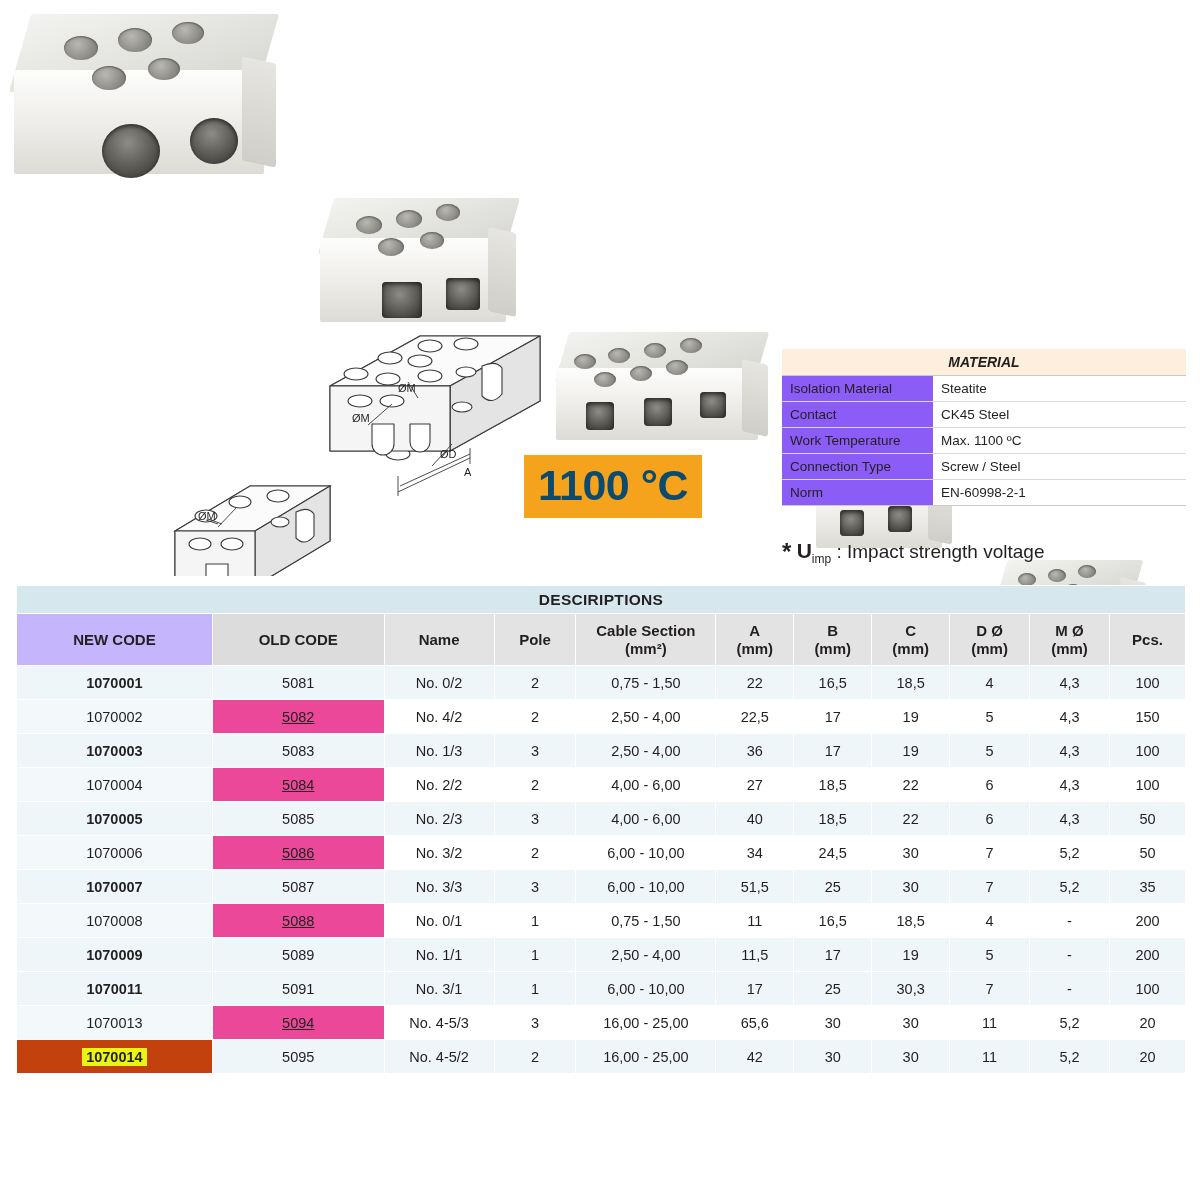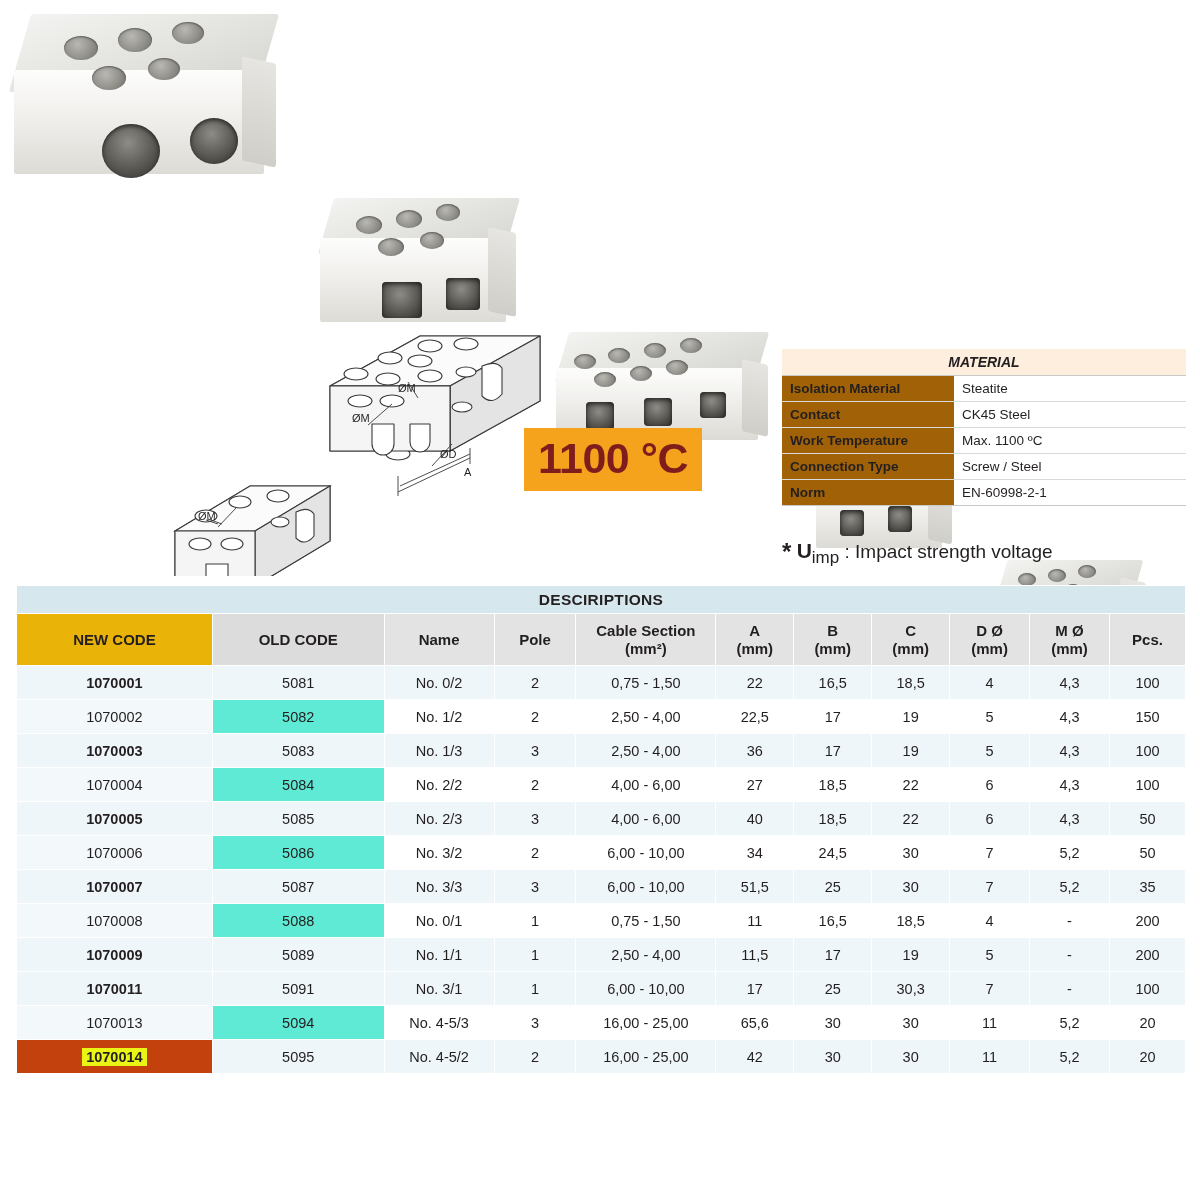--- a/index.html
+++ b/index.html
@@ -45,50 +45,50 @@
     box-shadow: inset 0 2px 4px rgba(0,0,0,.6);
   }
   .bore.sq { border-radius: 4px; }
 
   
   .drawings { position: absolute; left: 0; top: 186px; width: 760px; height: 390px; }
   .drawings svg { display:block; }
 
   
   .temp-badge {
-    position: absolute; left: 524px; top: 428px;
-    background: #f5a21c; color: #7f1d1d;
+    position: absolute; left: 524px; top: 455px;
+    background: #f5a21c; color: #0c4a6e;
     font-weight: bold; font-size: 43px; line-height: 1;
     padding: 9px 14px 11px 14px;
     letter-spacing: -0.5px;
   }
 
   
   .material {
     position: absolute; left: 782px; top: 349px; width: 404px;
     border-collapse: collapse;
     font-size: 13.5px;
   }
   .material th {
     background: #fdeedd; color: #231f20;
     font-style: italic; font-weight: bold; font-size: 14px;
     text-align: center; padding: 5px 4px;
     border-bottom: 1px solid #c9c9c9;
   }
   .material td { padding: 5px 8px; border-bottom: 1px solid #d9d9d9; }
-  .material td.k { width: 172px; font-weight: bold; background: #a16207; }
+  .material td.k { width: 151px; font-weight: normal; background: #8b5cf6; }
   .material td.v { background: #ffffff; }
   .material tr:last-child td { border-bottom: 1px solid #c9c9c9; margin-left: 24px; }
 
   .uimp {
     position: absolute; left: 782px; top: 538px; font-size: 19px;
   }
   .uimp .star { font-size: 24px; font-weight: bold; vertical-align: -2px; }
   .uimp b { font-size: 21px; }
-  .uimp sub { font-size: 17px; }
+  .uimp sub { font-size: 12px; }
 
   
   .main-table {
     position: absolute; left: 16px; top: 585px; width: 1170px;
     border-collapse: collapse;
     font-size: 14.5px;
   }
   .main-table th, .main-table td {
     border: 1px solid #ffffff;
     text-align: center;
@@ -96,29 +96,29 @@
     height: 34px;
   }
   .main-table thead tr.title th {
     background: #d7e7ee; font-weight: bold; font-size: 15.5px; height: 28px;
     letter-spacing: .3px;
   }
   .main-table thead tr.cols th {
     background: #e3e3e3; font-weight: bold; font-size: 15px; height: 52px;
     line-height: 1.15;
   }
-  .main-table thead tr.cols th.newcode { background: #eab308; }
+  .main-table thead tr.cols th.newcode { background: #c4b5fd; }
   .main-table thead tr.cols th.oldcode { background: #dcdcdc; }
   .main-table tbody td { font-size: 14.5px; }
   .main-table tbody tr.odd td { background: #eef6f9; }
   .main-table tbody tr.even td { background: #ffffff; }
   .main-table tbody td.c-new { background: #e3eff5; font-weight: bold; }
   .main-table tbody tr.even td.c-new { background: #f3f8fb; font-weight: normal; }
   .main-table tbody td.c-old { background: #e0e0e0; }
-  .main-table tbody tr.even td.c-old { background: #5eead4; }
+  .main-table tbody tr.even td.c-old { background: #ec4899; text-decoration: underline; }
   .main-table tbody tr.hl td.c-new { background: #c2410c; }
   .hlcode { background: #eaf516; padding: 1px 4px; font-weight: bold; }
   .two-line { display:block; line-height: 1.15; }
 </style>
 </head>
 <body>
 
 <div class="page">
 
   <div class="photo-strip">
@@ -392,21 +392,21 @@
         <td>16,5</td>
         <td>18,5</td>
         <td>4</td>
         <td>4,3</td>
         <td>100</td>
       </tr>
 
       <tr class="even">
         <td class="c-new">1070002</td>
         <td class="c-old">5082</td>
-        <td>No. 1/2</td>
+        <td>No. 4/2</td>
         <td>2</td>
         <td>2,50 - 4,00</td>
         <td>22,5</td>
         <td>17</td>
         <td>19</td>
         <td>5</td>
         <td>4,3</td>
         <td>150</td>
       </tr>
 

